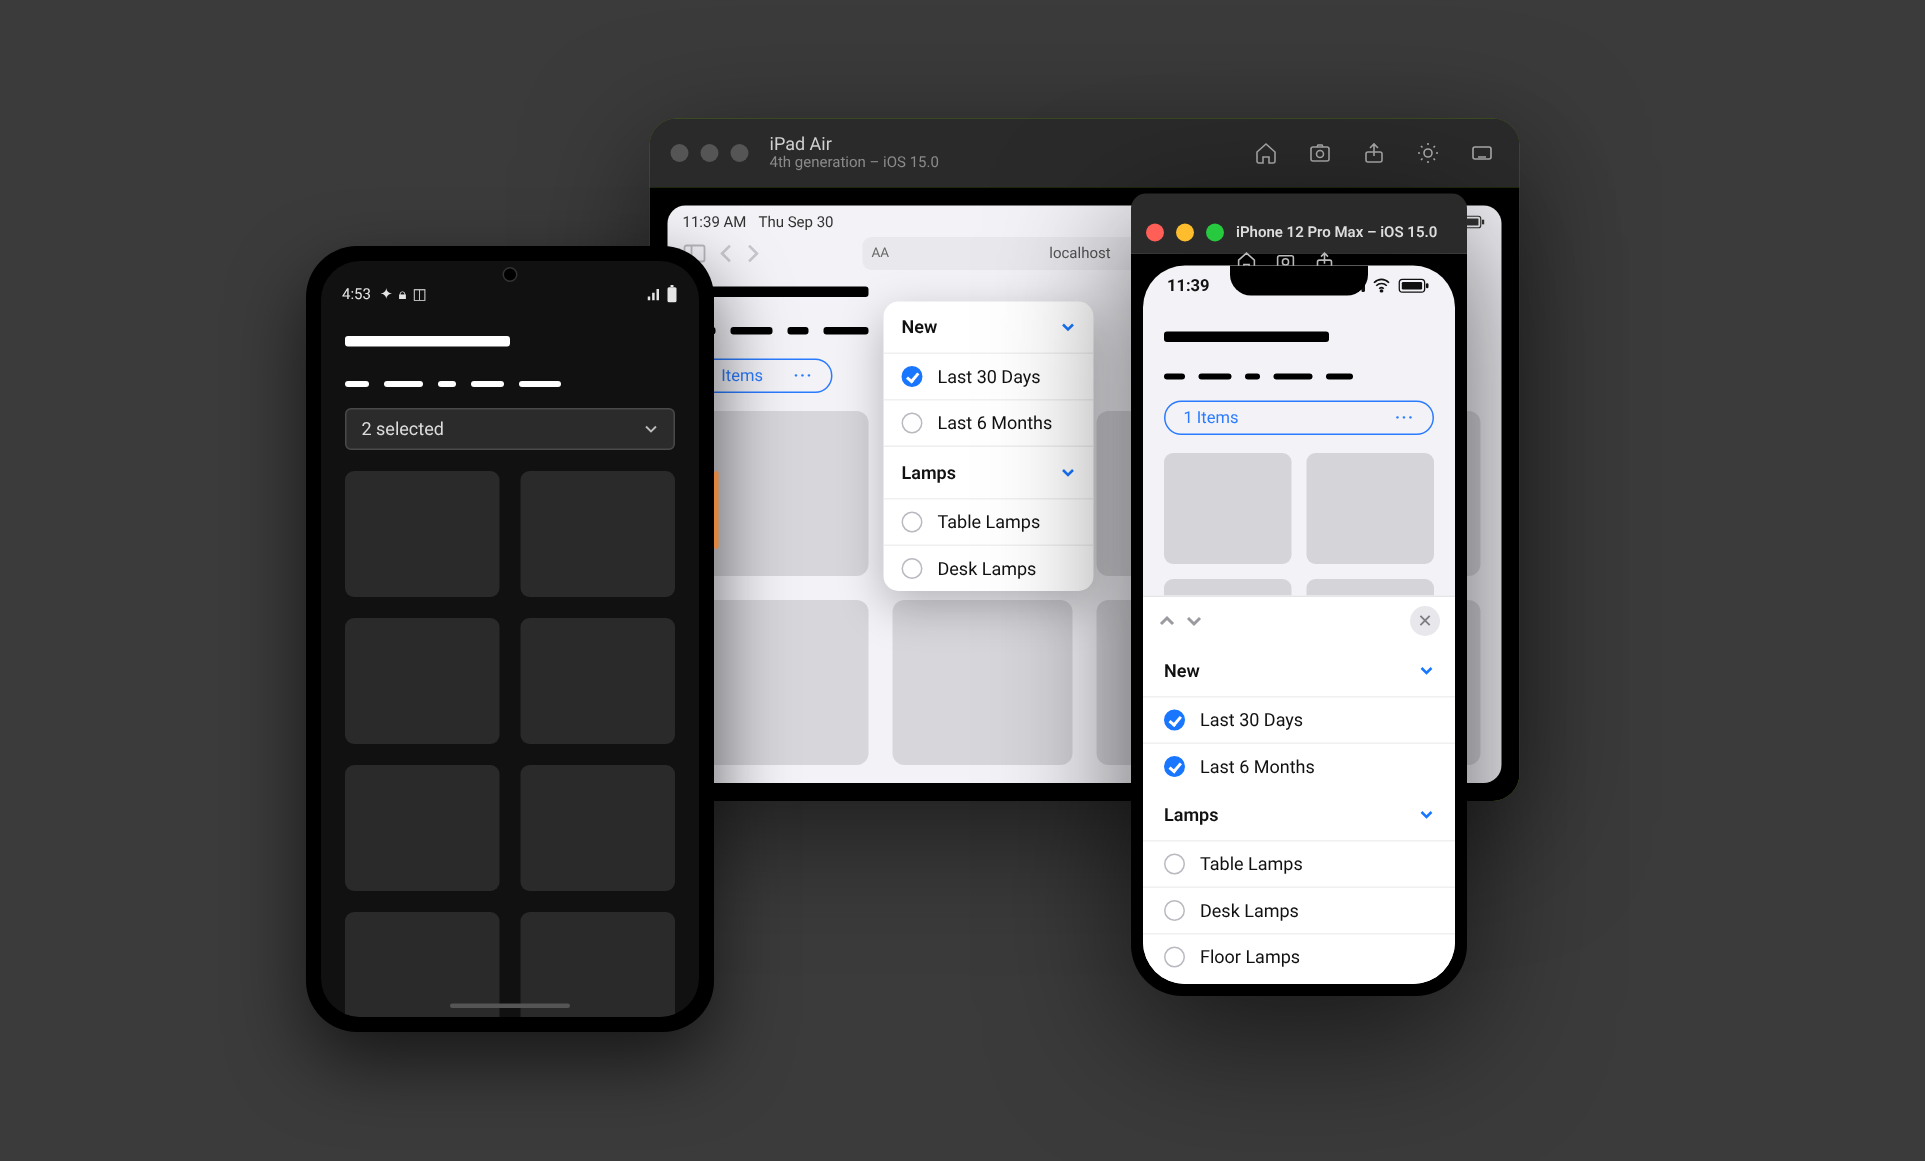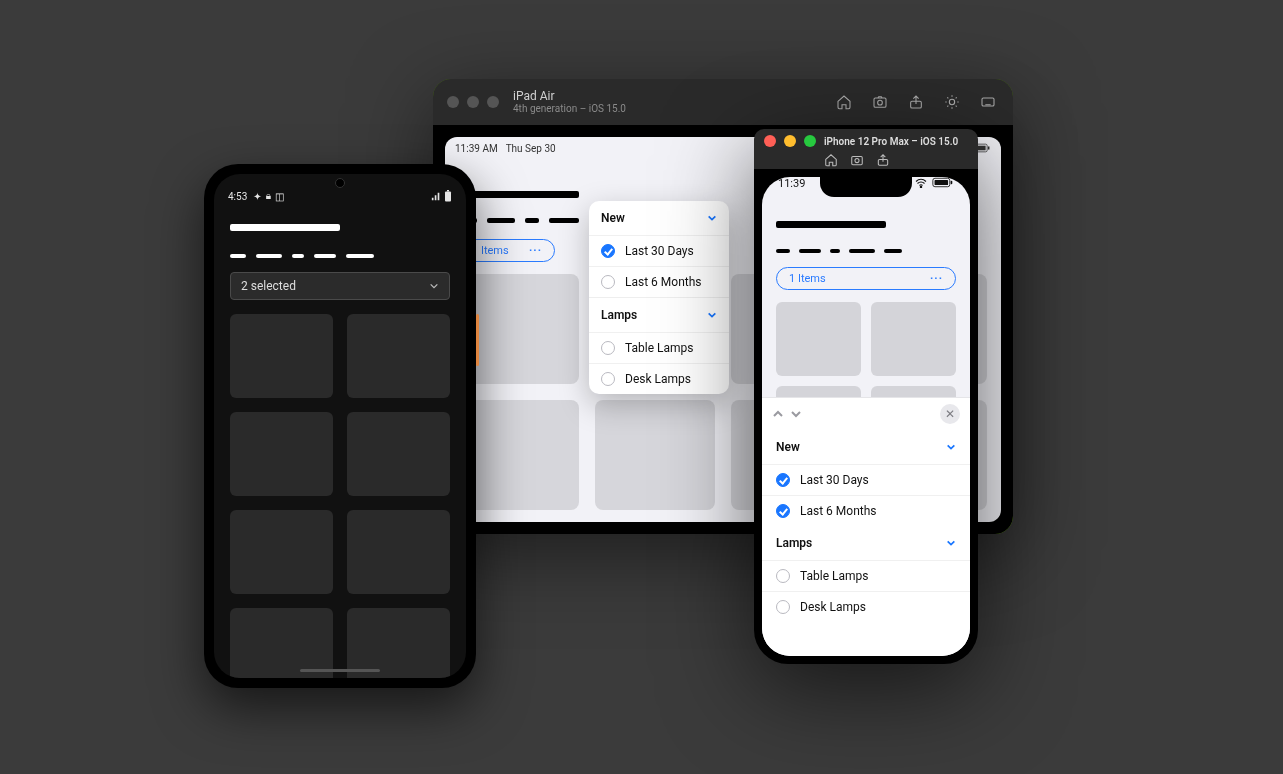--- a/index.html
+++ b/index.html
@@ -148,40 +148,40 @@
   .sim-iphone {
     position:absolute;
     left: 754px;
     top: 129px;
     width: 224px;
     height: 535px;
     filter: drop-shadow(0 25px 45px rgba(0,0,0,.6));
   }
   .sim-iphone .titlebar{
     background:#2a2a2a;border-radius:10px 10px 0 0;height:40px;
-    display:flex;align-items:flex-start;padding:6px 10px 0;gap:10px;color:#ddd;font-size:10px;
+    display:flex;align-items:flex-start;padding:20px 10px 0;gap:10px;color:#ddd;font-size:10px;
     flex-direction:column;
   }
   .sim-iphone .titlebar .row1{display:flex;align-items:center;gap:8px;width:100%}
   .sim-iphone .titlebar .row2{display:flex;gap:12px;padding-left:60px;margin-top:-4px}
   .sim-iphone .titlebar .toolbtn{color:#bbb}
 
   .iphone-frame{
     background:#000;border-radius:0 0 34px 34px;padding:8px;height:calc(100% - 40px);
   }
   .iphone-screen{
     width:100%;height:100%;background:#f2f2f7;border-radius:28px;position:relative;overflow:hidden;
   }
   .iphone-notch{
     position:absolute;top:0;left:50%;transform:translateX(-50%);
     width:92px;height:20px;background:#000;border-radius:0 0 14px 14px;z-index:3;
   }
   .iphone-statusbar{
-    height:28px;display:flex;align-items:flex-start;justify-content:space-between;
-    padding:0 16px 2px;font-size:11px;font-weight:400;color:#111;
+    height:28px;display:flex;align-items:center;justify-content:space-between;
+    padding:0 16px 2px;font-size:11px;font-weight:700;color:#111;
   }
   .iphone-statusbar .right{display:flex;gap:4px;align-items:center}
   .iphone-content{padding:8px 14px 0}
   .iphone-content .items-chip{width:100%;justify-content:space-between}
   .iphone-content .tile-grid{grid-template-columns:1fr 1fr;gap:10px}
   .iphone-content .tile{height:74px;background:#d4d4d9;border-radius:6px}
 
   
   .sheet{
     position:absolute;left:0;right:0;bottom:0;top:220px;background:#fff;
@@ -260,20 +260,42 @@
             </span>
           <span>
               <svg width="20" height="10" viewBox="0 0 26 12" fill="none">
                 <rect x="1" y="1" width="20" height="10" rx="2" stroke="#333"></rect>
                 <rect x="3" y="3" width="16" height="6" fill="#333"></rect>
                 <rect x="22" y="4" width="2" height="4" fill="#333"></rect>
               </svg>
             </span>
         </div>
       </div>
+      <div class="ipad-urlbar">
+        <span class="nav-btn">
+            <svg width="16" height="14" viewBox="0 0 24 20" fill="none" stroke="#b7b7bd" stroke-width="1.8">
+              <rect x="2" y="2" width="20" height="16" rx="2"></rect>
+              <path d="M9 2v16"></path>
+            </svg>
+          </span>
+        <span class="nav-btn">
+            <svg width="10" height="14" viewBox="0 0 10 16" fill="none" stroke="#c6c6cc" stroke-width="2">
+              <path d="M8 2L2 8l6 6"></path>
+            </svg>
+          </span>
+        <span class="nav-btn">
+            <svg width="10" height="14" viewBox="0 0 10 16" fill="none" stroke="#c6c6cc" stroke-width="2">
+              <path d="M2 2l6 6-6 6"></path>
+            </svg>
+          </span>
+        <div class="url-field">
+          <span class="aa">AA</span>
+          <span>localhost</span>
+        </div>
+      </div>
 
       <div class="ipad-content">
         <div class="ipad-heading">
           <span class="redact" style="width:120px"></span>
           <div style="height:6px"></div>
           <span class="redact" style="width:18px;height:5px;margin-right:6px"></span>
           <span class="redact" style="width:28px;height:5px;margin-right:6px"></span>
           <span class="redact" style="width:14px;height:5px;margin-right:6px"></span>
           <span class="redact" style="width:30px;height:5px;margin-right:6px"></span>
         </div>
@@ -515,20 +537,24 @@
             </span>
         </div>
         <div class="row">
           <span class="radio"></span>
           <span>Table Lamps</span>
         </div>
         <div class="row">
           <span class="radio"></span>
           <span>Desk Lamps</span>
         </div>
+        <div class="row">
+          <span class="radio"></span>
+          <span>Floor Lamps</span>
+        </div>
 
         <div class="section-header">
           
           
         </div>
 
       </div>
     </div>
   </div>
 </div>

